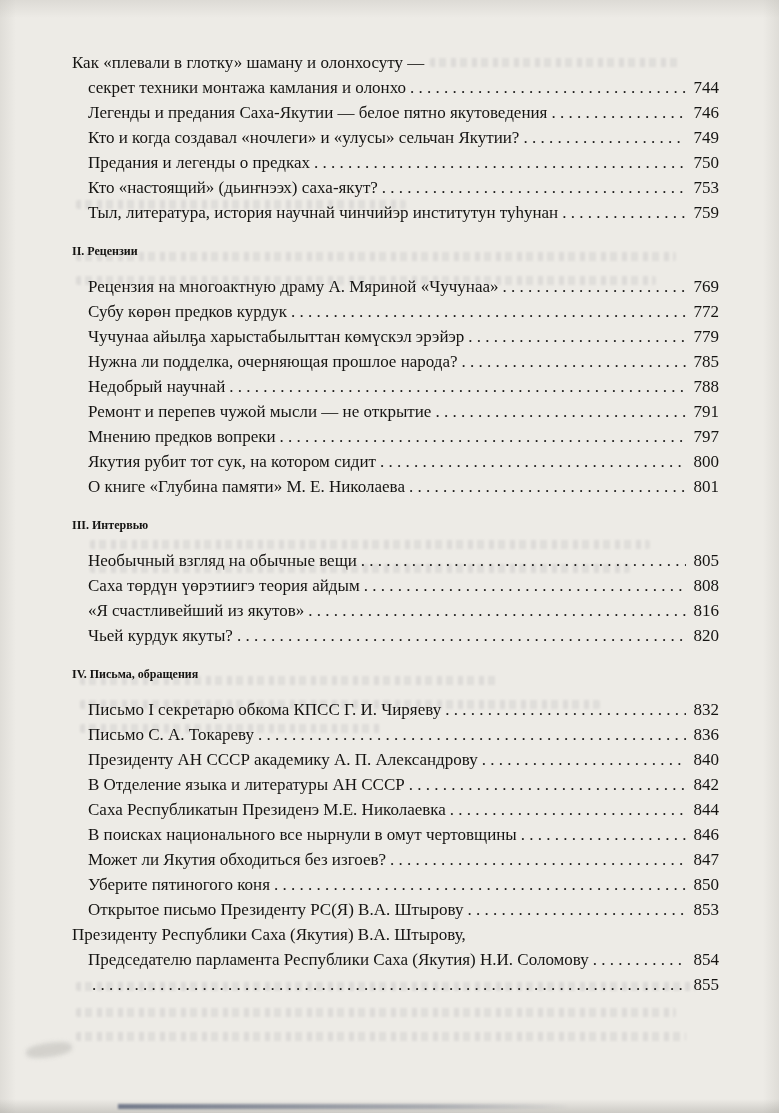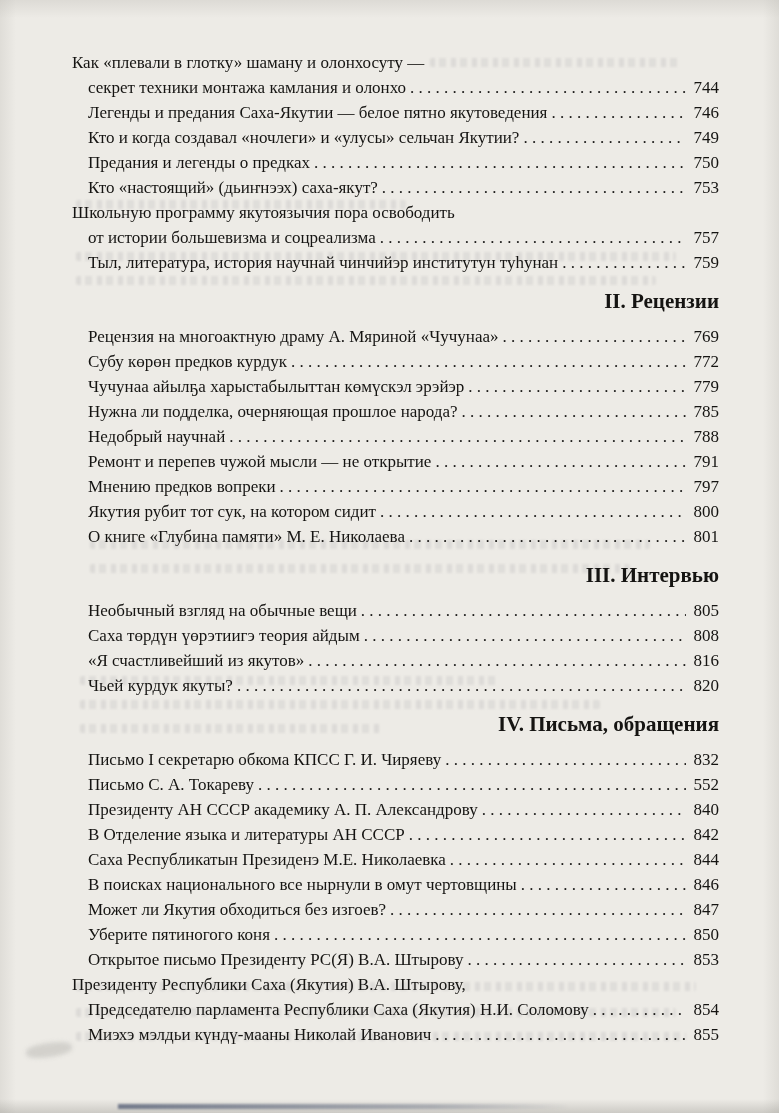--- a/index.html
+++ b/index.html
@@ -20,23 +20,23 @@
       #edebe6;
   }
   .content{
     position:absolute;
     left:72px; right:60px; top:50px;
     color:#151412;
     font-size:17px;
     line-height:25px;
   }
   .toc-heading{
-    font-size:21px;
+    font-size:12px;
     font-weight:bold;
-    text-align:right;
+    text-align:left;
     margin:14px 0 11px 0;
     line-height:24px;
   }
   .toc-section:first-child .toc-heading{margin-top:0;}
   .toc-entry{margin:0;font-family:Liberation Serif, serif;}
   .entry-preline{white-space:nowrap;}
   .entry-row{display:flex;align-items:baseline;margin-left:16px;}
   .entry-title{white-space:nowrap;flex:0 0 auto;}
   .dot-leader{
     flex:1 1 auto;
@@ -129,28 +129,20 @@
           </div>
         </div>
         <div class="toc-entry">
           <div class="entry-row">
             <span class="entry-title">Кто «настоящий» (дьиҥнээх) саха-якут?</span>
             <span class="dot-leader"></span>
             <span class="page-num">753</span>
           </div>
         </div>
         <div class="toc-entry">
-          <div class="entry-preline">Школьную программу якутоязычия пора освободить</div>
-          <div class="entry-row">
-            <span class="entry-title">от истории большевизма и соцреализма</span>
-            <span class="dot-leader"></span>
-            <span class="page-num">757</span>
-          </div>
-        </div>
-        <div class="toc-entry">
           <div class="entry-row">
             <span class="entry-title">Тыл, литература, история научнай чинчийэр институтун туһунан</span>
             <span class="dot-leader"></span>
             <span class="page-num">759</span>
           </div>
         </div>
       </section>
       <section class="toc-section">
         <h2 class="toc-heading">II. Рецензии</h2>
         <div class="toc-entry">
@@ -254,21 +246,21 @@
           <div class="entry-row">
             <span class="entry-title">Письмо I секретарю обкома КПСС Г. И. Чиряеву</span>
             <span class="dot-leader"></span>
             <span class="page-num">832</span>
           </div>
         </div>
         <div class="toc-entry">
           <div class="entry-row">
             <span class="entry-title">Письмо С. А. Токареву</span>
             <span class="dot-leader"></span>
-            <span class="page-num">552</span>
+            <span class="page-num">836</span>
           </div>
         </div>
         <div class="toc-entry">
           <div class="entry-row">
             <span class="entry-title">Президенту АН СССР академику А. П. Александрову</span>
             <span class="dot-leader"></span>
             <span class="page-num">840</span>
           </div>
         </div>
         <div class="toc-entry">
@@ -316,21 +308,20 @@
         <div class="toc-entry">
           <div class="entry-preline">Президенту Республики Саха (Якутия) В.А. Штырову,</div>
           <div class="entry-row">
             <span class="entry-title">Председателю парламента Республики Саха (Якутия) Н.И. Соломову</span>
             <span class="dot-leader"></span>
             <span class="page-num">854</span>
           </div>
         </div>
         <div class="toc-entry">
           <div class="entry-row">
-            <span class="entry-title">Миэхэ мэлдьи күндү-мааны Николай Иванович</span>
             <span class="dot-leader"></span>
             <span class="page-num">855</span>
           </div>
         </div>
       </section>
     </div>
 
 </div>
 
 </body></html>

